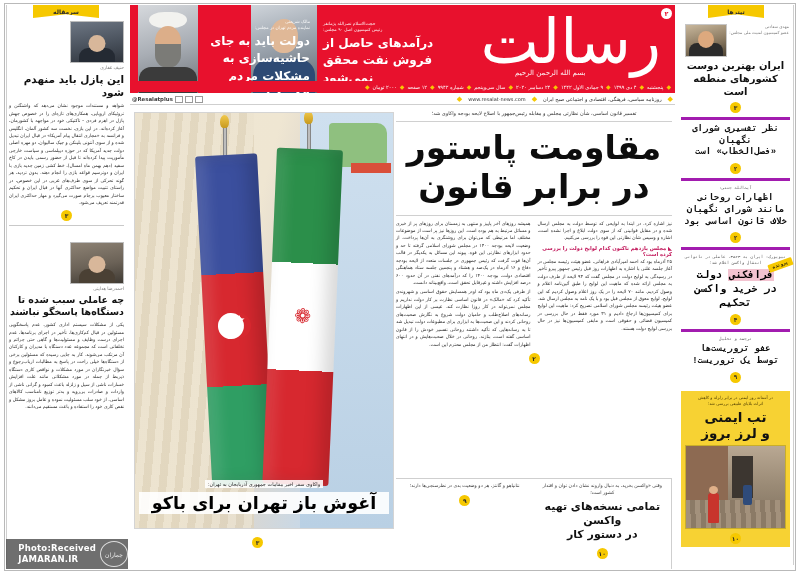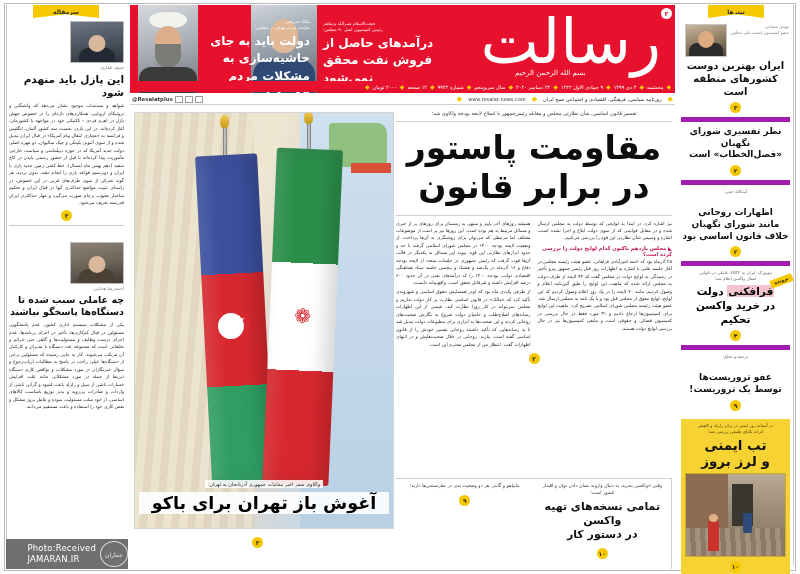--- a/index.html
+++ b/index.html
@@ -386,40 +386,40 @@
   .titr-ribbon {
     position: absolute;
     left: 30px; top: 0;
     width: 56px; height: 13px;
     background: #f6c800; color: #2b2b2b;
     font-size: 6px; font-weight: bold;
     display: flex; align-items: center; justify-content: center;
     clip-path: polygon(0 0, 100% 0, 100% 100%, 50% 72%, 0 100%);
   }
   .sb-item { padding: 4px 1px 4px 1px; }
-  .sb-item + .sb-item { border-top: 5px solid #a21caf; }
+  .sb-item + .sb-item { border-top: 3px solid #a21caf; font-family: Liberation Mono, monospace; }
   .sb-photo {
     width: 40px; height: 31px; float: left;
     background: linear-gradient(165deg,#c8b79c 0%,#8d7c63 55%,#4e4434 100%);
     margin: 0 0 2px 3px;
     border: 1px solid #c6c6c6;
     position: relative; overflow: hidden;
   }
   .sb-photo::after {
     content: ""; position: absolute; left: 50%; top: 18%;
     transform: translateX(-50%); width: 16px; height: 17px;
     border-radius: 50%; background: #dda97e;
   }
   .sb-photo::before {
     content: ""; position: absolute; left: 50%; bottom: 0;
     transform: translateX(-50%); width: 34px; height: 13px;
     border-radius: 8px 8px 0 0; background: #2b2b2b;
   }
   .sb-byline { font-size: 4.2px; color: #7c7c7c; direction: rtl; text-align: right; line-height: 1.4; }
-  .sb-title { font-size: 10px; font-weight: bold; color: #111; direction: rtl; text-align: center; line-height: 1.3; margin-top: 12px; clear: both; }
+  .sb-title { font-size: 10px; font-weight: bold; color: #111; direction: rtl; text-align: center; line-height: 1.3; margin-top: 2px; clear: both; }
   .sb-title.sm { font-size: 9px; }
   .sb-dot { margin-top: 4px; }
   .sb-kicker { font-size: 4.2px; color: #5a5a5a; direction: rtl; text-align: center; line-height: 1.45; }
   .highlight-title {
     position: relative;
     font-size: 10.5px; font-weight: bold; direction: rtl;
     text-align: center; line-height: 1.3; margin-top: 3px;
   }
   .hl-mark { background: #f3c3d0; padding: 0 1px; }
   .corner-flag {
@@ -464,21 +464,21 @@
     padding-left: 4px;
     box-sizing: border-box;
   }
   .wm-seal {
     width: 26px; height: 24px; border-radius: 50%;
     border: 1px solid #dcdcdc;
     display: flex; align-items: center; justify-content: center;
     font-size: 6px; color: #efefef;
     flex: none;
   }
-  .wm-text { font-size: 8.5px; line-height: 1.25; direction: ltr; font-weight: normal; letter-spacing: .2px; }
+  .wm-text { font-size: 8.5px; line-height: 1.25; direction: ltr; font-weight: bold; letter-spacing: .2px; }
 </style>
 </head>
 <body>
 
 <div class="page">
   <div class="frame"></div>
 
   <div class="left-col">
     <div class="ribbon">سرمقاله</div>
 

